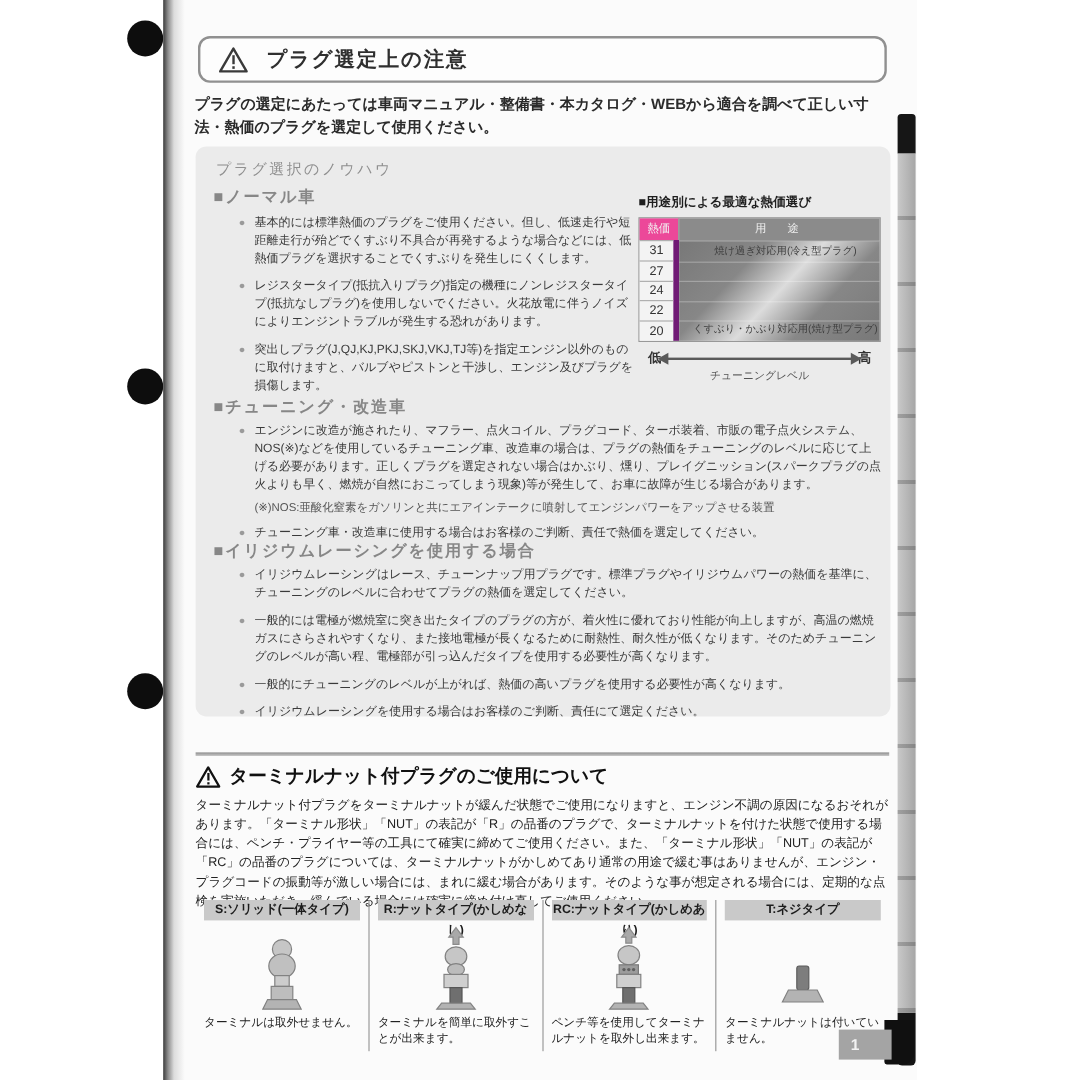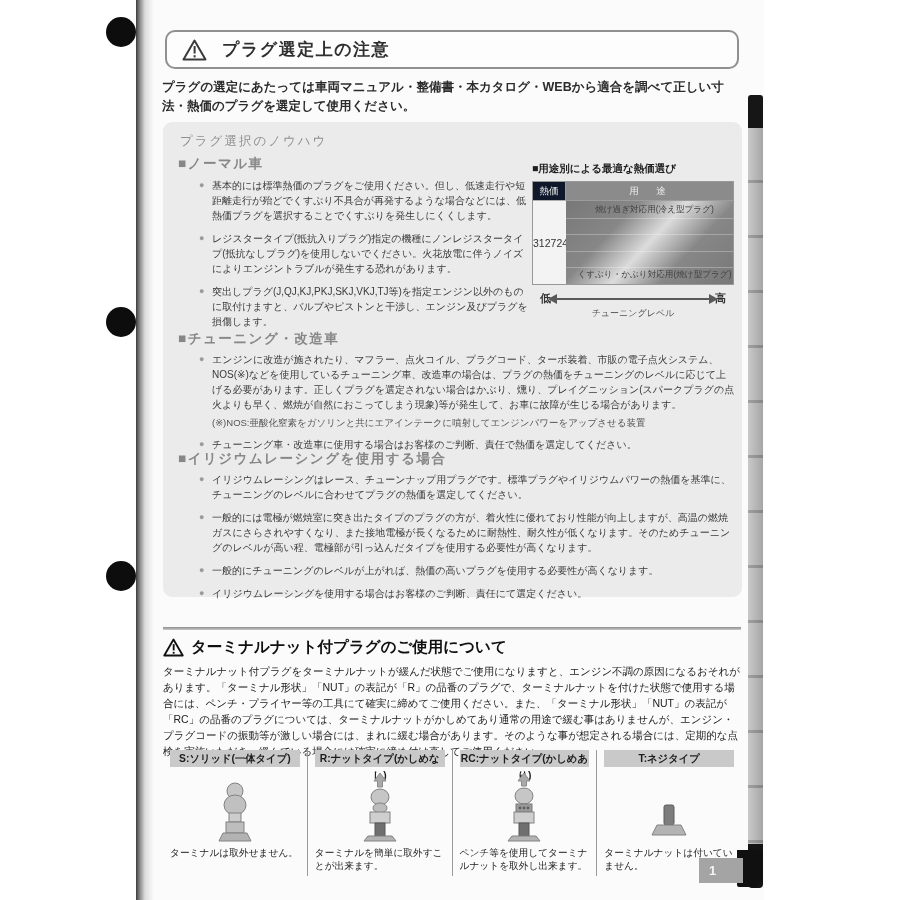--- a/index.html
+++ b/index.html
@@ -52,26 +52,26 @@
   .bullet { position:relative; padding-left:13px; font-size:10px; line-height:1.5;
     color:#3a3a3a; margin-bottom:8px; }
   .bullet::before { content:"●"; position:absolute; left:0; top:1px; font-size:9px; color:#9a9a9a; }
   .footnote { font-size:9.5px; color:#555; margin:-3px 0 7px 13px; }
 
   
   .chart { position:absolute; left:369px; top:40px; width:202px; }
   .chart-title { font-size:10.5px; font-weight:bold; color:#1e1e1e; }
   .ct { margin-top:5px; border:1px solid #989898; }
   .ct-head { display:flex; height:18px; }
-  .ct-head .c1 { width:33px; background:#0f172a; color:#f2f2f2; font-size:9.5px;
+  .ct-head .c1 { width:33px; background:#ec4899; color:#f2f2f2; font-size:9.5px;
     text-align:center; line-height:18px; border-right:1px solid #9c9c9c; }
   .ct-head .c2 { flex:1; background:#8b8b8b; color:#efefef; font-size:9.5px;
     text-align:center; line-height:18px; letter-spacing:4px; }
   .ct-body { display:flex; height:84px; }
-  .ct-vals { width:33px; display:flex; flex-direction:row; border-right:5px solid #701a75;justify-content:space-between; }
+  .ct-vals { width:33px; display:flex; flex-direction:column; border-right:5px solid #701a75;justify-content:space-between; }
   .ct-val { flex:1; background:#f3f3f3; border-top:1px solid #b0b0b0; font-size:10.5px;
     color:#333; display:flex; align-items:center; justify-content:center; }
   .ct-band { flex:1; position:relative; border-top:1px solid #9c9c9c;
     background:linear-gradient(133deg,#787878 0%,#878787 30%,#dcdcdc 50%,#878787 70%,#787878 100%); }
   .ct-band .rowline { position:absolute; left:0; width:100%; height:1px; background:rgba(255,255,255,.28); }
   .band-txt { position:absolute; width:100%; text-align:center; font-size:8.6px; color:#3f3f3f;padding-left:10px; }
   .band-top { top:3px; } .band-bottom { bottom:3px; }
   .chart-legend { display:flex; align-items:center; margin-top:6px; font-size:11px;
     font-weight:bold; color:#333; padding:0 8px; }
   .axis-line { flex:1; height:2px; background:#5a5a5a; margin:0 5px; position:relative; }

